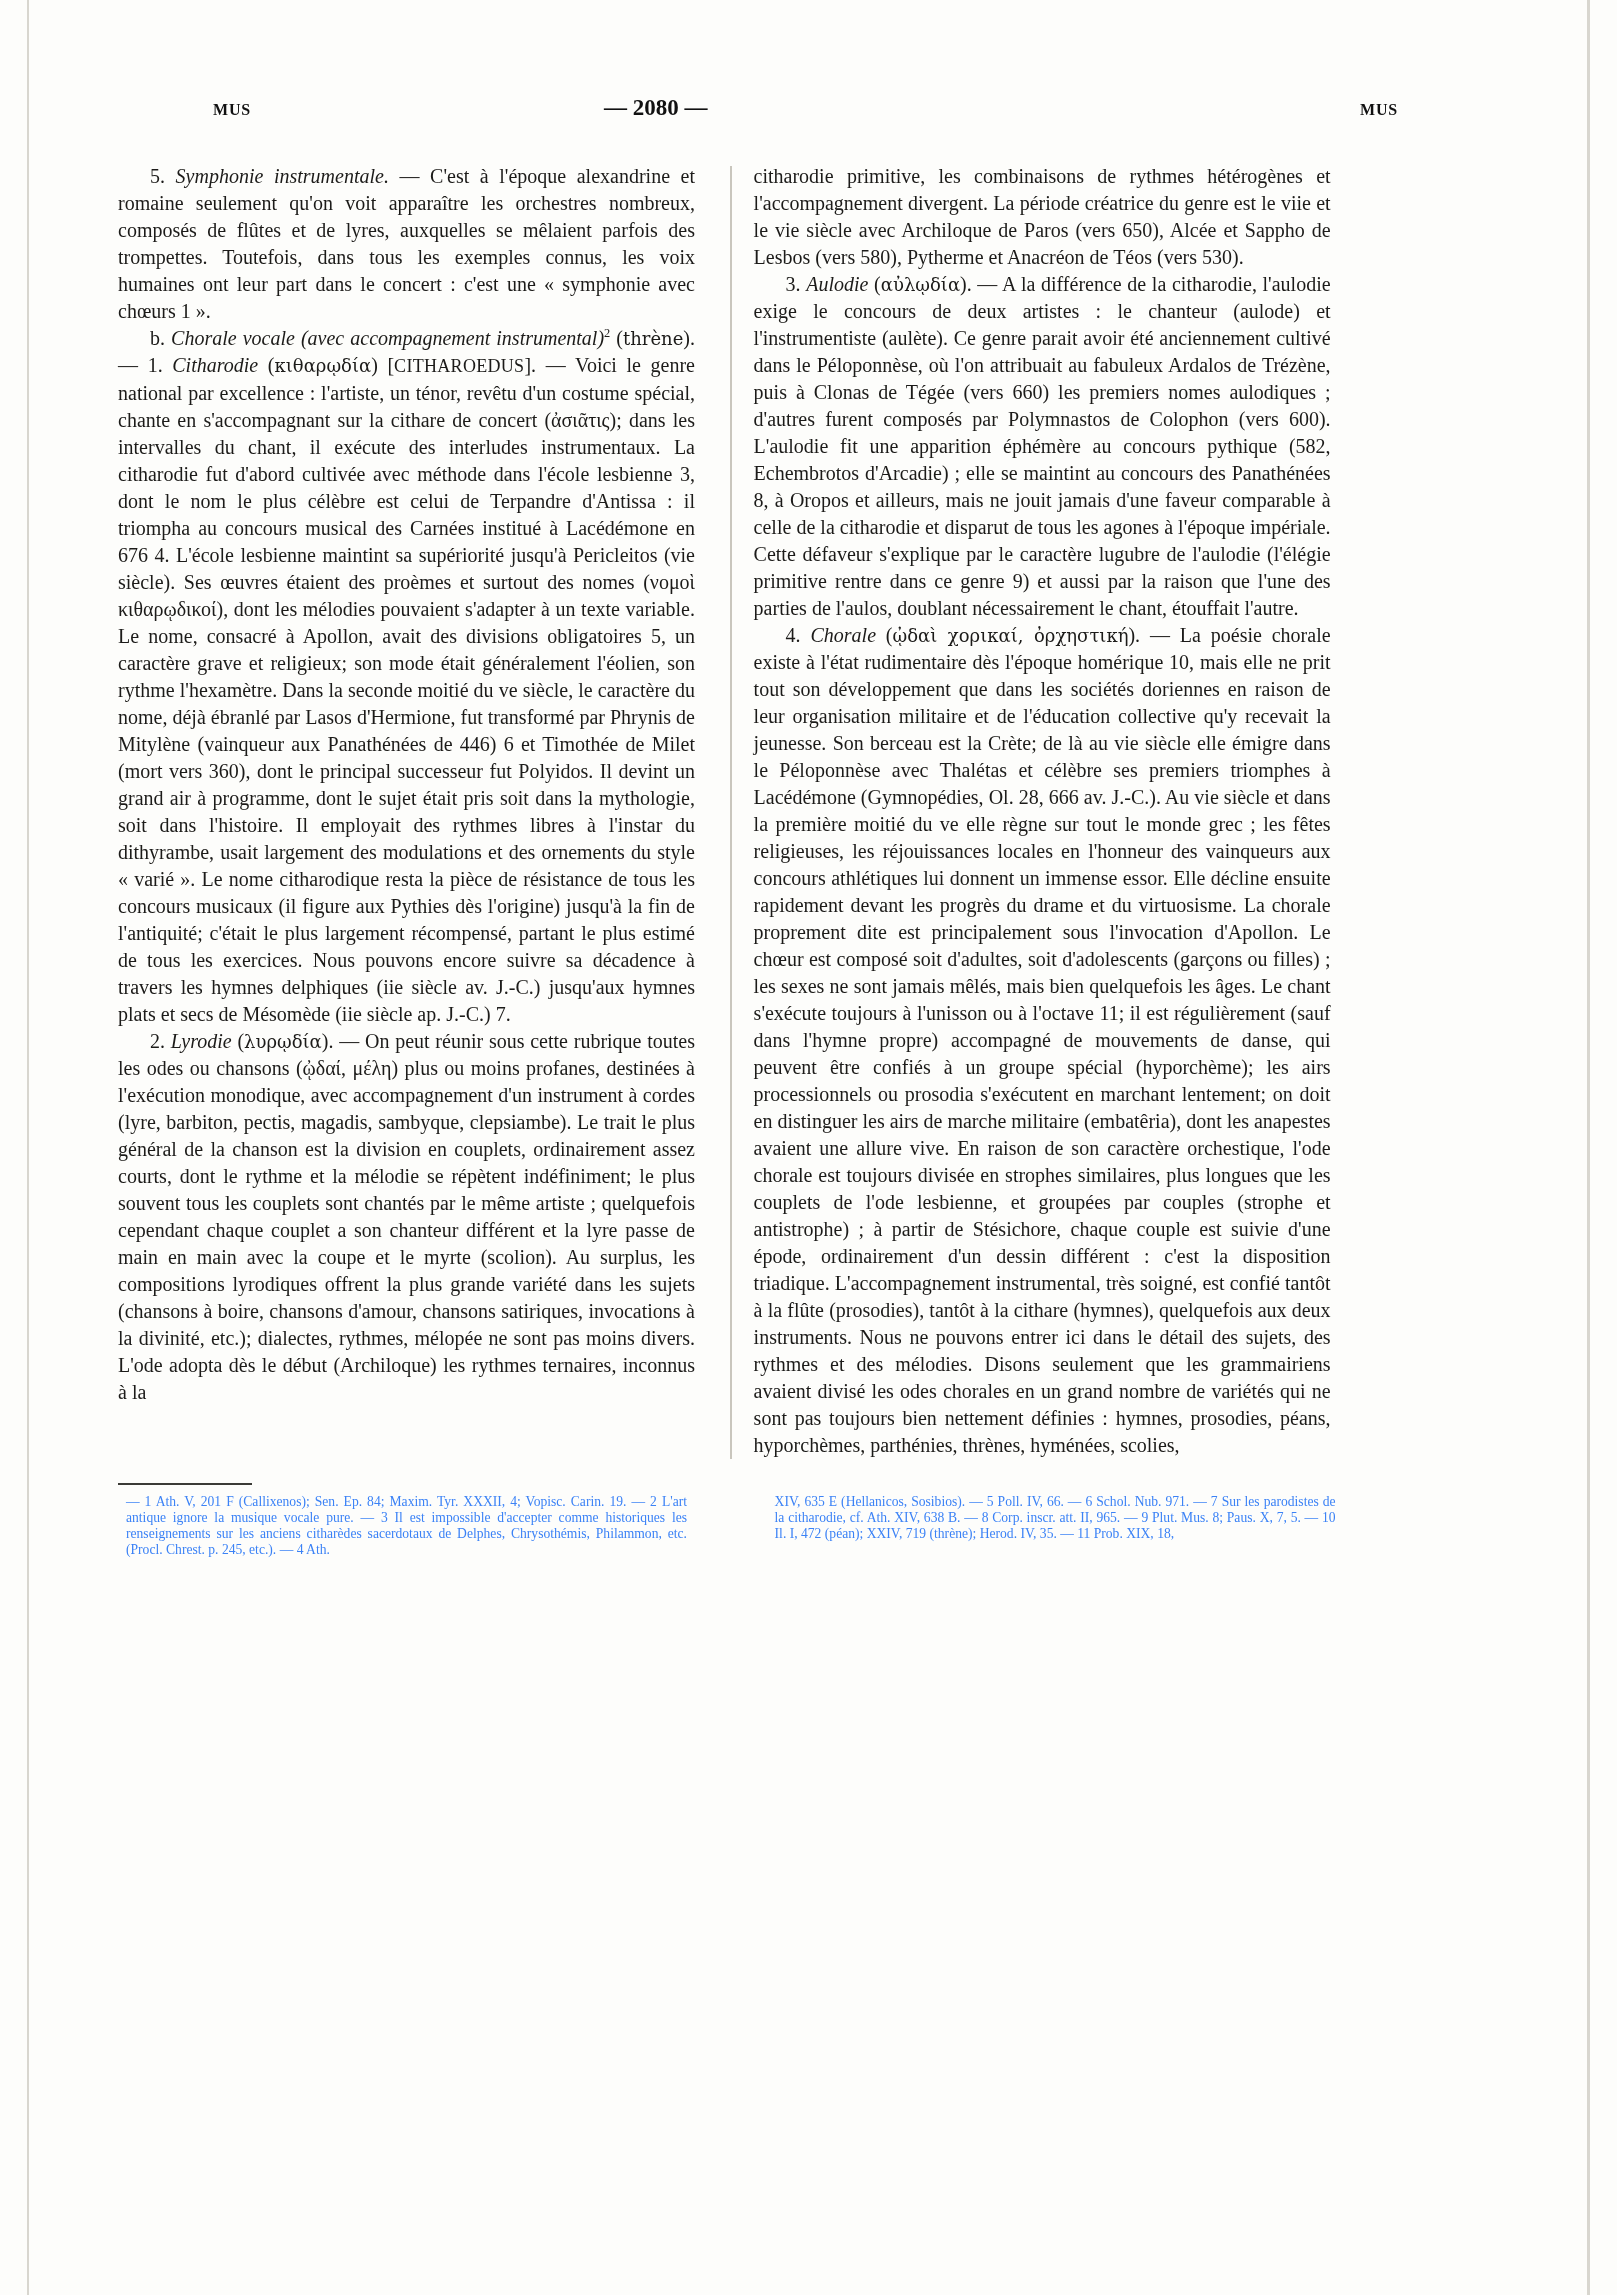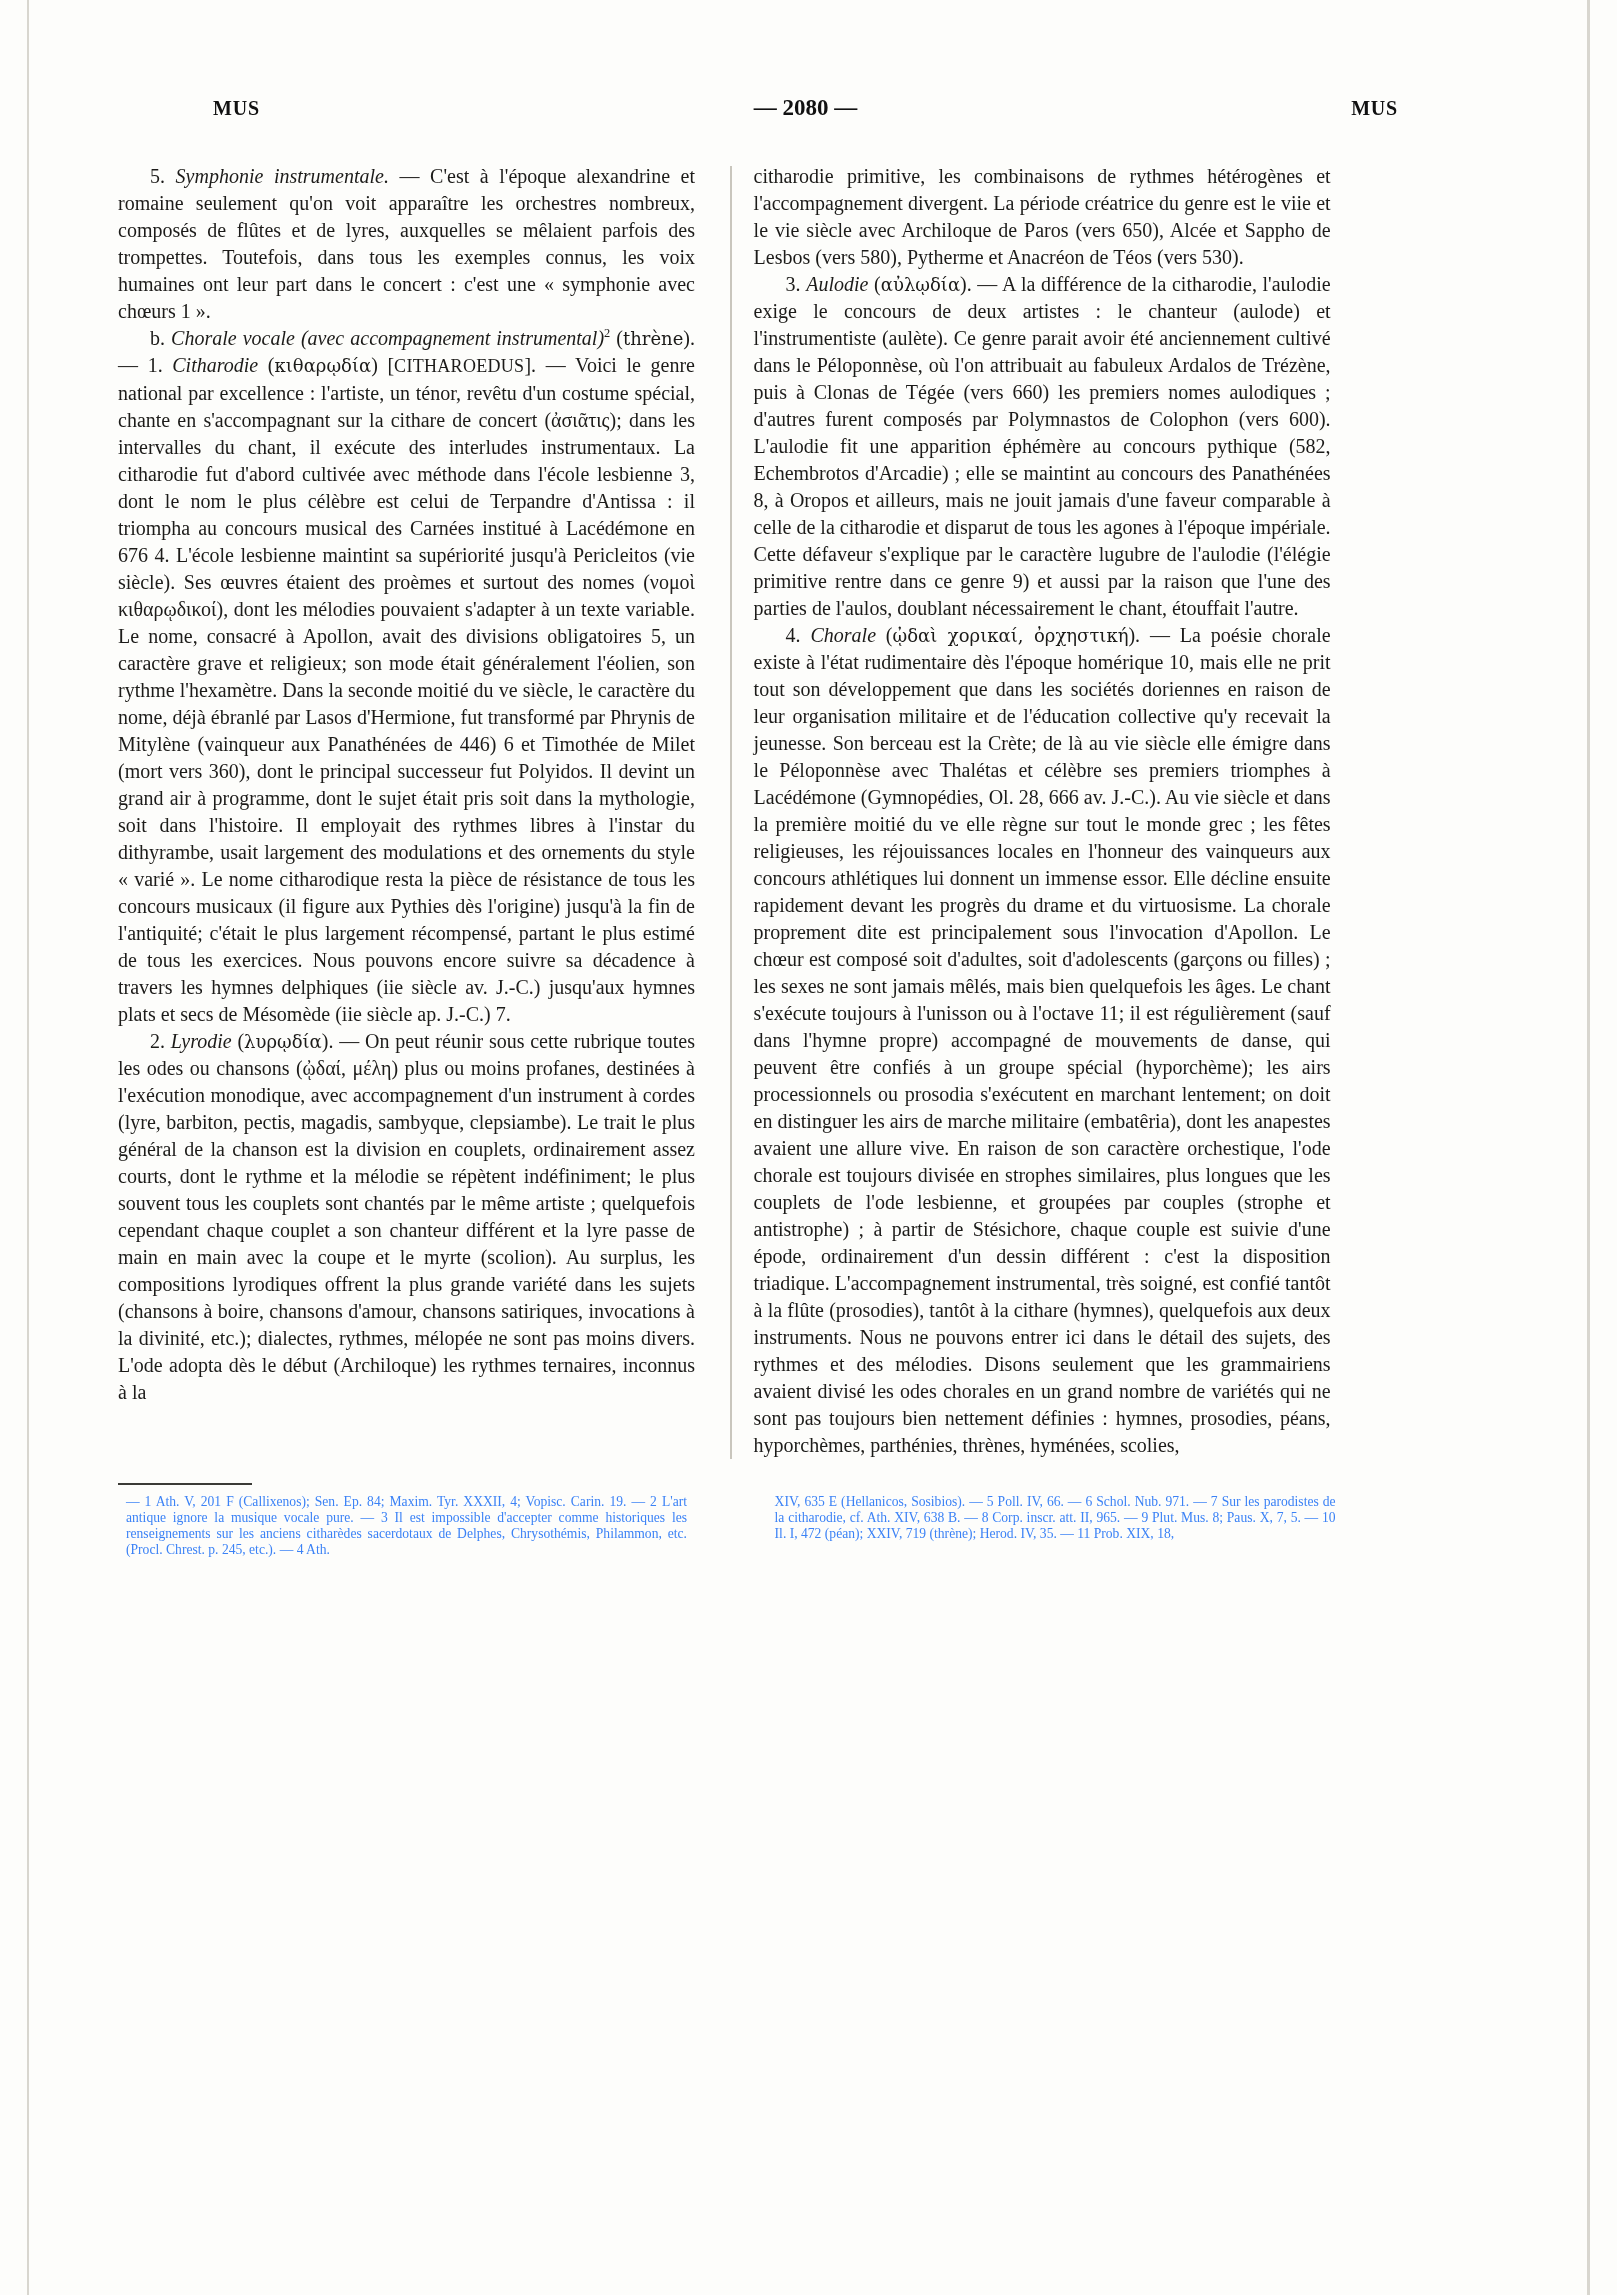--- a/index.html
+++ b/index.html
@@ -41,30 +41,29 @@
   
   .running-head {
     display: flex;
     align-items: baseline;
     height: 46px;
     margin-bottom: 22px;
   }
   .rh-left, .rh-right {
     width: 33%;
     text-align: center;
-    font-size: 20px;
+    font-size: 16px;
     letter-spacing: 0.8px;
     font-weight: 700;
     color: #111;
   }
   .rh-left  { text-align: left;  padding-left: 95px; }
   .rh-right { text-align: right; padding-right: 101px; }
   .rh-center {
     width: 34%;
-    text-align: center;
     font-size: 23px;
     font-weight: 700;
     color: #111;
   }
 
   
   .columns {
     display: flex;
     gap: 0;
   }

